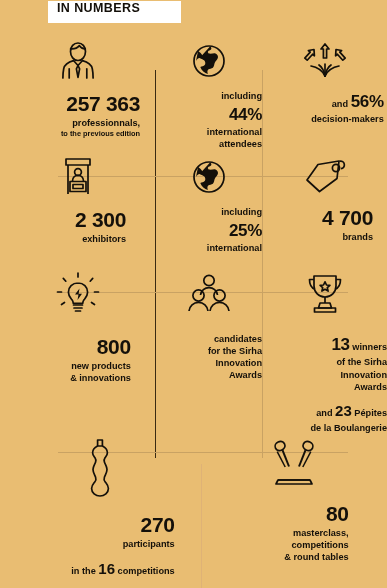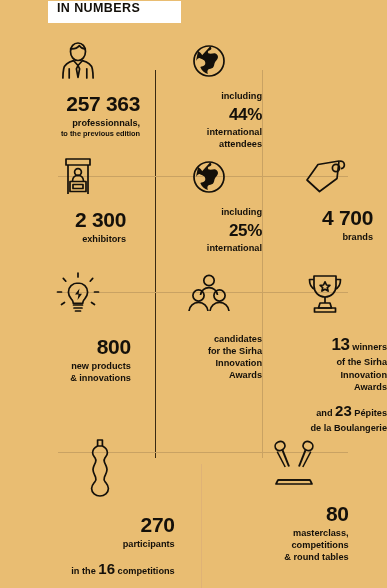--- a/index.html
+++ b/index.html
@@ -188,20 +188,38 @@
           <path d="M22 8.6c1.4 0.4 1.8 2 1 3-0.8 1-2.4 0.8-3 1.8-0.5 0.9 0.4 2 1.5 2.2 2 0.4 4.2-0.8 6-0.2 1.8 0.6 2.8 2.6 2.4 4.4-0.4 1.8-2.2 3-3 4.7-0.8 1.7-0.6 4-2 5.2-1.3 1.1-3.5 0.7-4.7 1.9-1.1 1.1-0.9 3-0.3 4.5-3.4-1-6.3-3.6-7.6-7 1.5-0.6 3.4-0.7 4.4-2 1.1-1.4 0.6-3.6-0.6-4.8-1.2-1.2-3-1.6-4.5-2.4" fill="#14100a" stroke="none"></path>
         </svg>
       </span>
       <div class="stat">
         <span class="inline-line"><span>including </span><span class="num">44%</span></span>
         <span class="sub">international</span>
         <span class="sub">attendees</span>
       </div>
     </div>
 
+    <div class="cell col-c">
+      <span class="icon">
+        <svg width="56" height="44" viewBox="0 0 56 44" fill="none" stroke="#14100a" stroke-width="1.7" stroke-linecap="round" stroke-linejoin="round">
+          <path d="M28 6l-4 5h2.4v9h3.2v-9H32L28 6z"></path>
+          <path d="M17 11.5l-5.6 1 1.8 1.6-5.4 6 2.4 2.1 5.4-6 1.8 1.6 -0.4-6.3z"></path>
+          <path d="M39 11.5l5.6 1-1.8 1.6 5.4 6-2.4 2.1-5.4-6-1.8 1.6 0.4-6.3z"></path>
+          <path d="M28 38c-3-6-8-9-14-10"></path>
+          <path d="M28 38c3-6 8-9 14-10"></path>
+          <path d="M28 38c-1.3-6-3-9-6-11"></path>
+          <path d="M28 38c1.3-6 3-9 6-11"></path>
+          <path d="M28 38V26"></path>
+        </svg>
+      </span>
+      <div class="stat">
+        <span class="inline-line"><span>and </span><span class="num">56%</span></span>
+        <span class="sub">decision-makers</span>
+      </div>
+    </div>
   </div>
 
   <div class="row row2">
 
     <div class="cell col-a">
       <span class="icon">
         <svg width="46" height="46" viewBox="0 0 46 46" fill="none" stroke="#14100a" stroke-width="1.7" stroke-linejoin="round">
           <rect x="11" y="5" width="24" height="6"></rect>
           <path d="M13 11v29M33 11v29"></path>
           <circle cx="23" cy="18" r="3.4"></circle>

